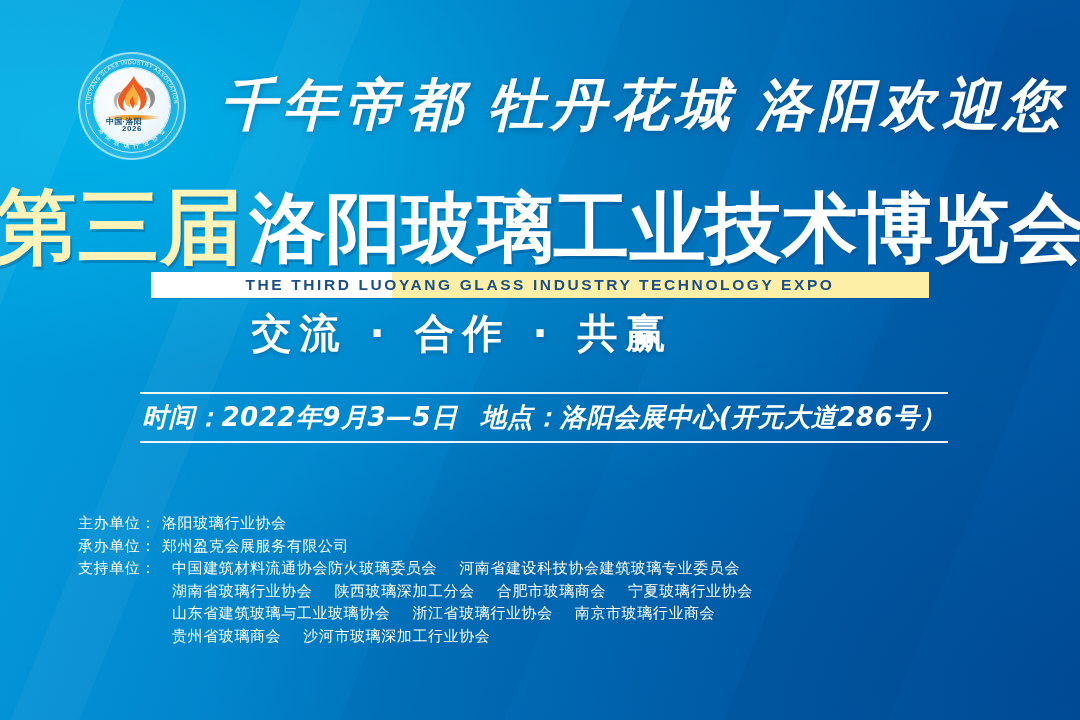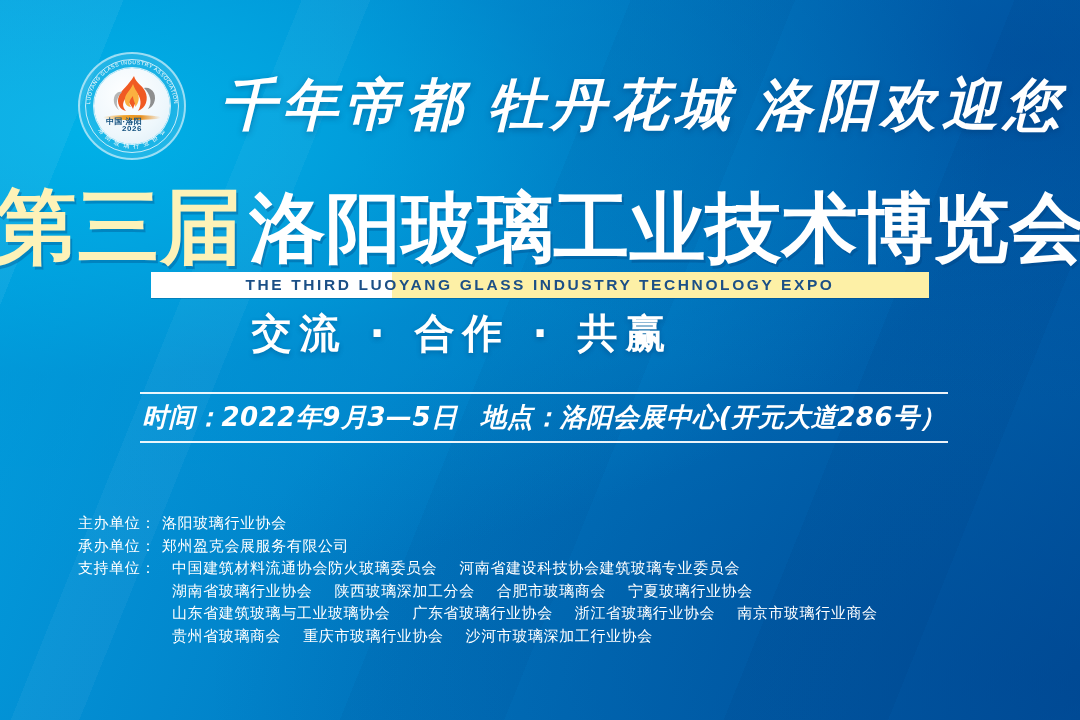--- a/index.html
+++ b/index.html
@@ -216,27 +216,25 @@
               <span class="cell">河南省建设科技协会建筑玻璃专业委员会</span>
             </div>
             <div class="suprow">
               <span class="cell">湖南省玻璃行业协会</span>
               <span class="cell">陕西玻璃深加工分会</span>
               <span class="cell">合肥市玻璃商会</span>
               <span class="cell">宁夏玻璃行业协会</span>
             </div>
             <div class="suprow">
               <span class="cell">山东省建筑玻璃与工业玻璃协会</span>
-              <span class="cell">广东省玻璃行业协会</span>
               <span class="cell">浙江省玻璃行业协会</span>
               <span class="cell">南京市玻璃行业商会</span>
             </div>
             <div class="suprow">
               <span class="cell">贵州省玻璃商会</span>
-              <span class="cell">重庆市玻璃行业协会</span>
               <span class="cell">沙河市玻璃深加工行业协会</span>
             </div>
           </span>
       </div>
 
     </div>
 
   </div>
 </div>
 

